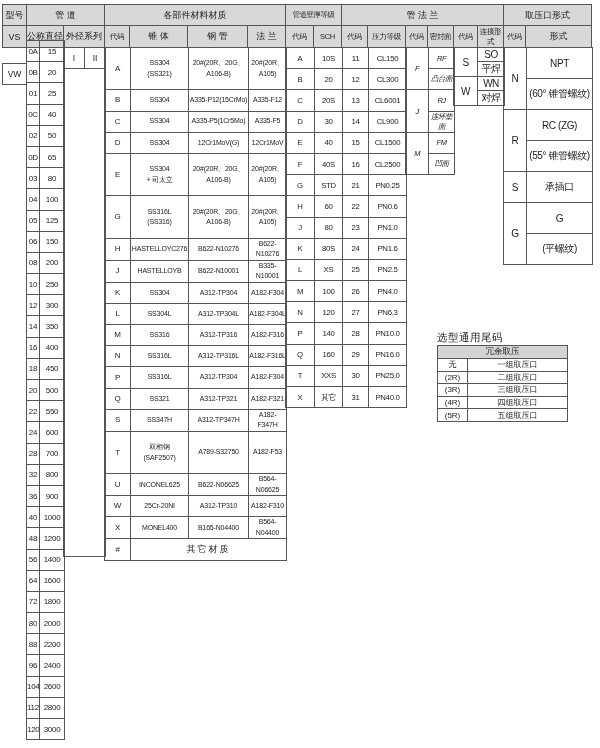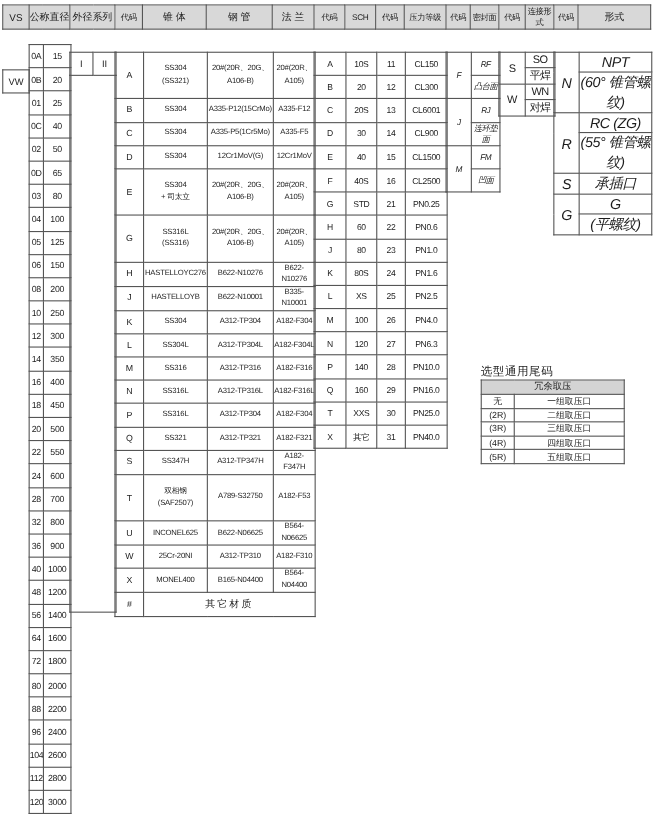--- a/index.html
+++ b/index.html
@@ -40,21 +40,21 @@
   #schp{left:285px;top:47px;width:121px;}
   #schp td{height:21.2px;font-size:7.8px;letter-spacing:-0.3px;}
   
   #seal{left:405px;top:47px;width:49px;}
   #seal td{height:21.2px;font-size:7.5px;letter-spacing:-0.5px;font-style:italic;}
   
   #conn{left:453px;top:47px;width:51px;}
   #conn td{height:14px;font-size:10px;letter-spacing:-0.5px;}
   
   #tap{left:503px;top:47px;width:89px;}
-  #tap td{height:18px;font-size:13px;letter-spacing:-0.4px;font-style:italic;}
+  #tap td{height:31px;font-size:10px;letter-spacing:-0.4px;}
   
   #suffix-title{left:437px;top:331px;font-size:10.5px;letter-spacing:0.5px;}
   #suffix{left:437px;top:345px;width:130px;}
   #suffix th{background:#d4d4d4;font-size:8.5px;height:13px;}
   #suffix td{height:12.6px;font-size:8px;}
   #suffix td.k{width:30px;}
 </style>
 </head>
 <body>
 
@@ -74,20 +74,28 @@
     <col style="width:26px">
       <col style="width:38px">
       <col style="width:22px">
       <col style="width:26px">
       <col style="width:24px">
       <col style="width:26px">
     <col style="width:22px">
       <col style="width:66px">
   </colgroup>
   <tbody>
+      <tr class="sec">
+    <th>型号</th>
+    <th colspan="4">管 道</th>
+    <th colspan="4">各部件材料材质</th>
+    <th colspan="2" class="sq">管道壁厚等级</th>
+    <th colspan="6">管 法 兰</th>
+    <th colspan="2">取压口形式</th>
+  </tr>
   <tr class="col">
     <th>VS</th>
     <th colspan="2">公称直径</th>
     <th colspan="2">外径系列</th>
     <th class="sm">代码</th>
     <th>锥 体</th>
     <th>钢 管</th>
     <th>法 兰</th>
     <th class="sm">代码</th>
     <th class="sm">SCH</th>

